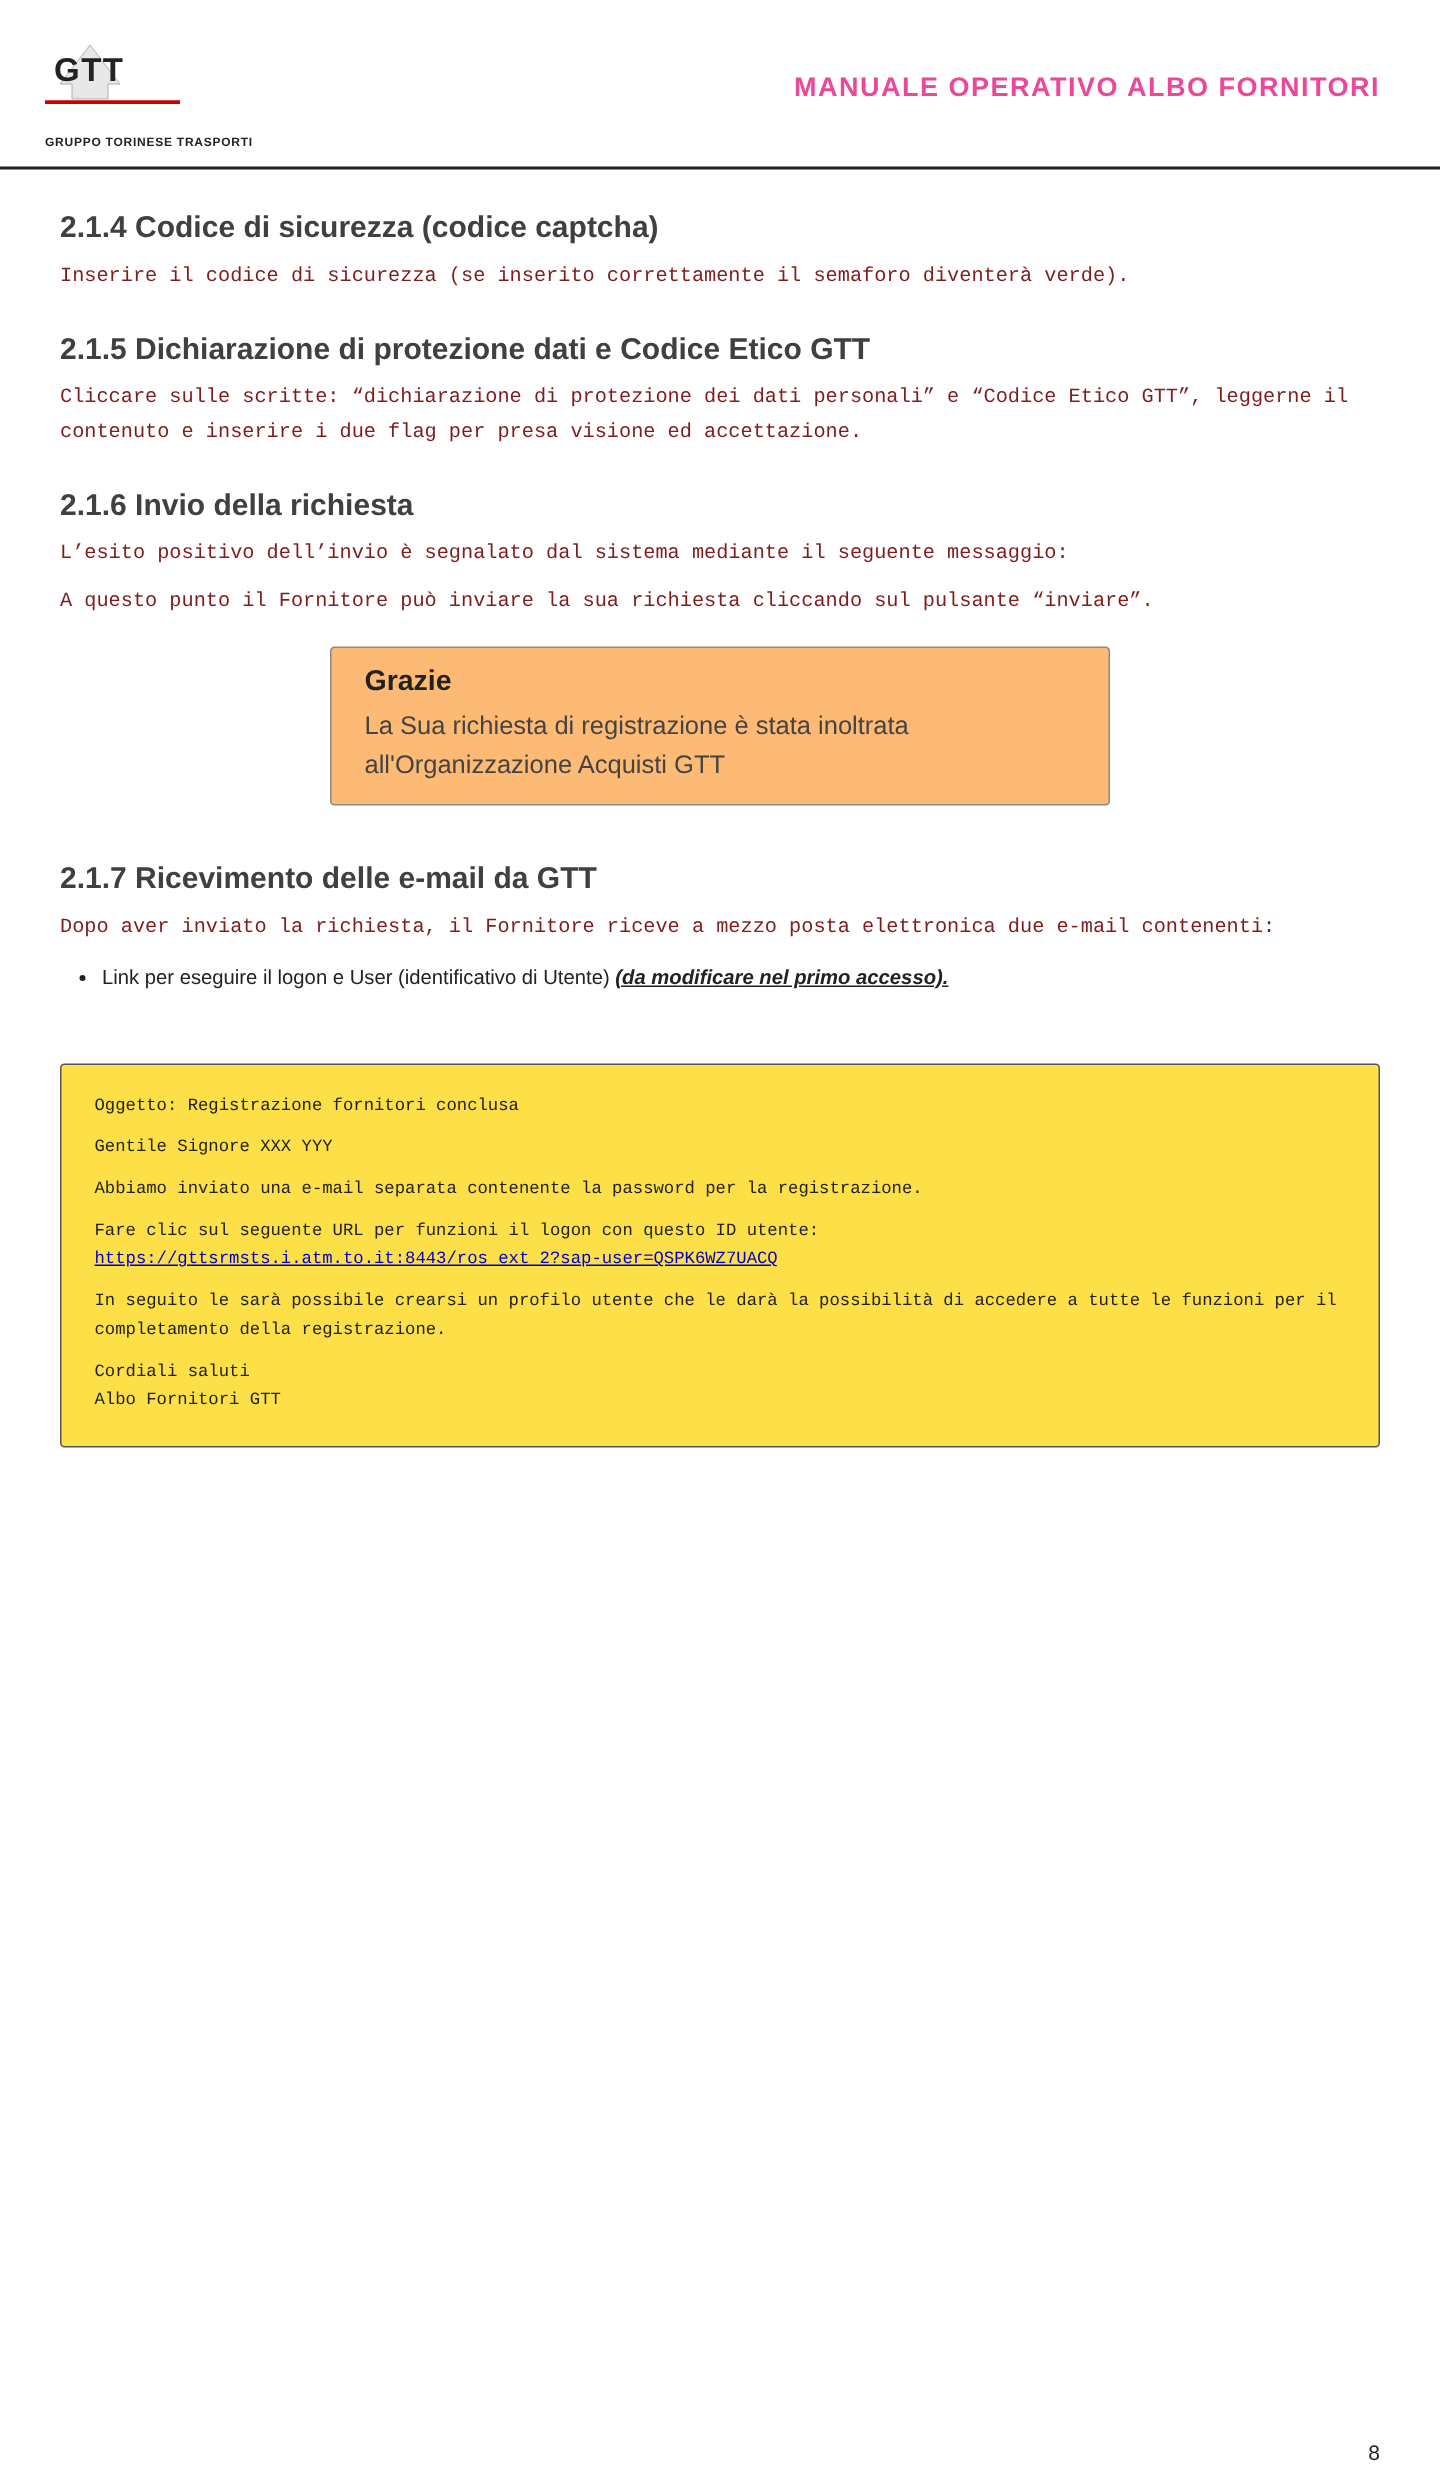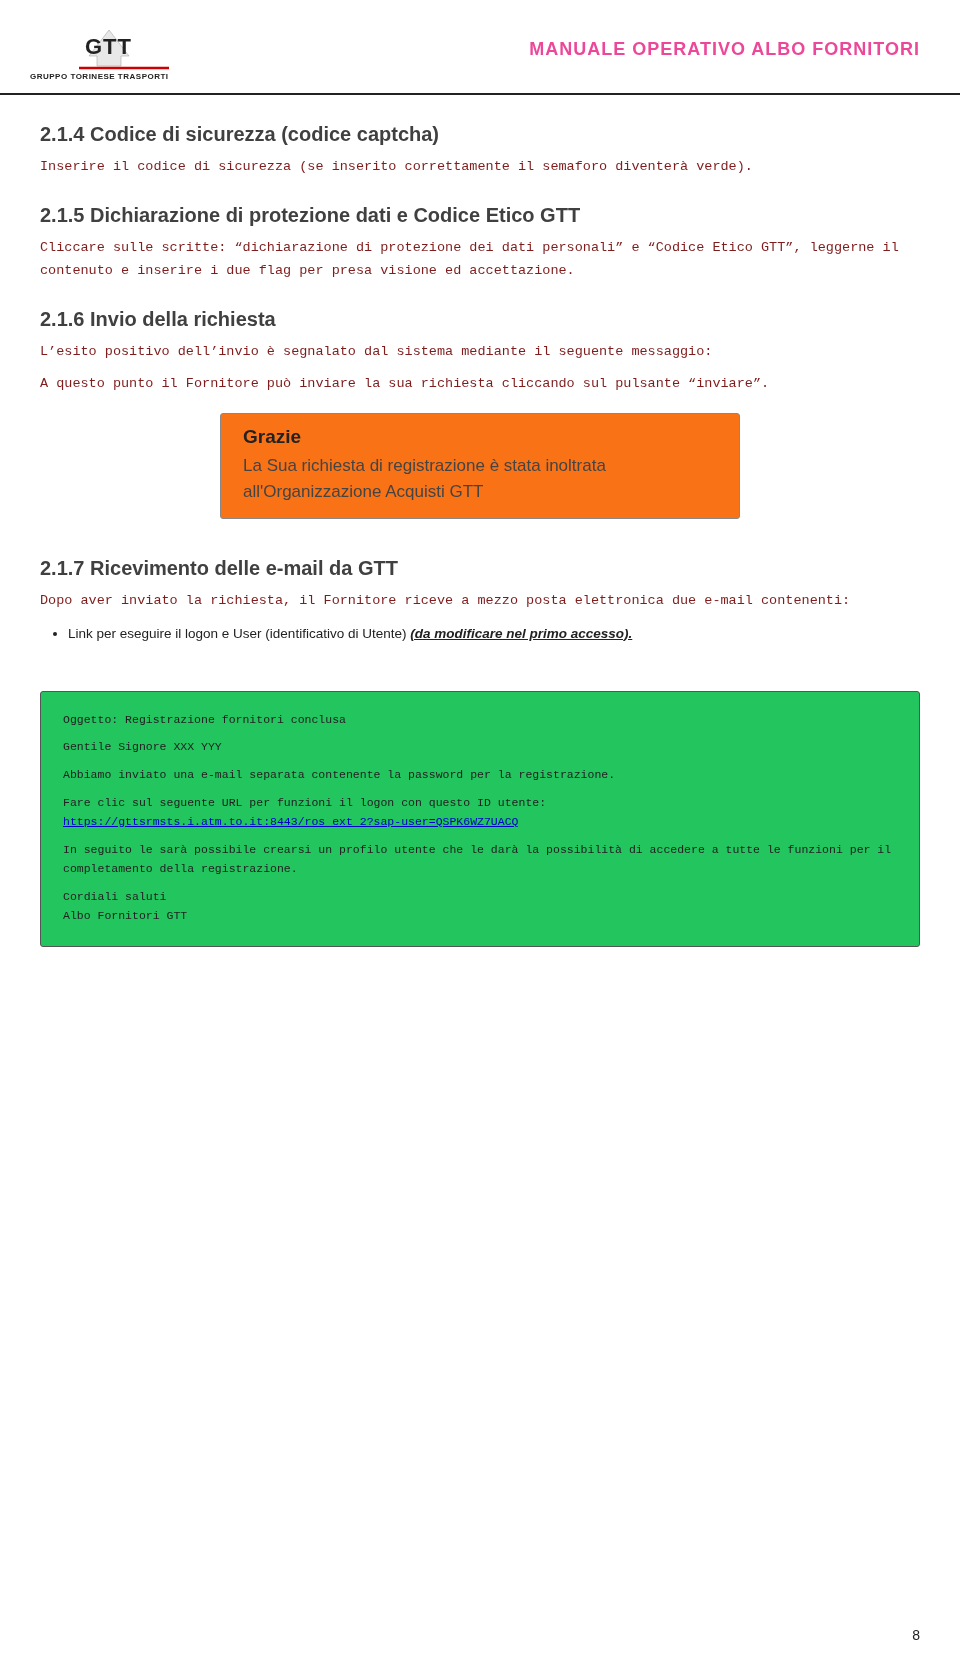--- a/index.html
+++ b/index.html
@@ -26,21 +26,22 @@
       align-items: center;
       justify-content: space-between;
       padding: 18px 40px 12px 30px;
       border-bottom: 2px solid #222;
       margin-bottom: 28px;
     }
 
     .logo-area {
       display: flex;
       flex-direction: column;
-      align-items: flex-end;
+      align-items: flex-start;
+      gap: 18px;
     }
 
     .logo-subtitle {
       font-size: 8px;
       font-weight: bold;
       color: #222;
       letter-spacing: 0.5px;
       margin-top: 2px;
       text-align: center;
     }
@@ -82,21 +83,21 @@
       font-family: Liberation Mono, monospace;
     }
 
     
     .thankyou-box {
       border: 1.5px solid #888;
       border-radius: 3px;
       padding: 12px 22px 14px 22px;
       margin: 18px auto 22px auto;
       max-width: 520px;
-      background: #f97316;
+      background: #fdba74;
     }
 
     .thankyou-title {
       font-size: 19px;
       font-weight: bold;
       color: #222;
       margin-bottom: 5px;
     }
 
     .thankyou-body {
@@ -118,21 +119,21 @@
       list-style-type: disc;
       margin-bottom: 4px;
     }
 
     
     .email-box {
       border: 1.5px solid #555;
       border-radius: 3px;
       padding: 18px 22px 20px 22px;
       margin-top: 20px;
-      background: #22c55e;
+      background: #fde047;
       font-family: 'Courier New', Courier, monospace;
       font-size: 11.5px;
       color: #222;
       line-height: 1.7;
     }
 
     .email-link {
       color: #0000cc;
       text-decoration: underline;
     }

